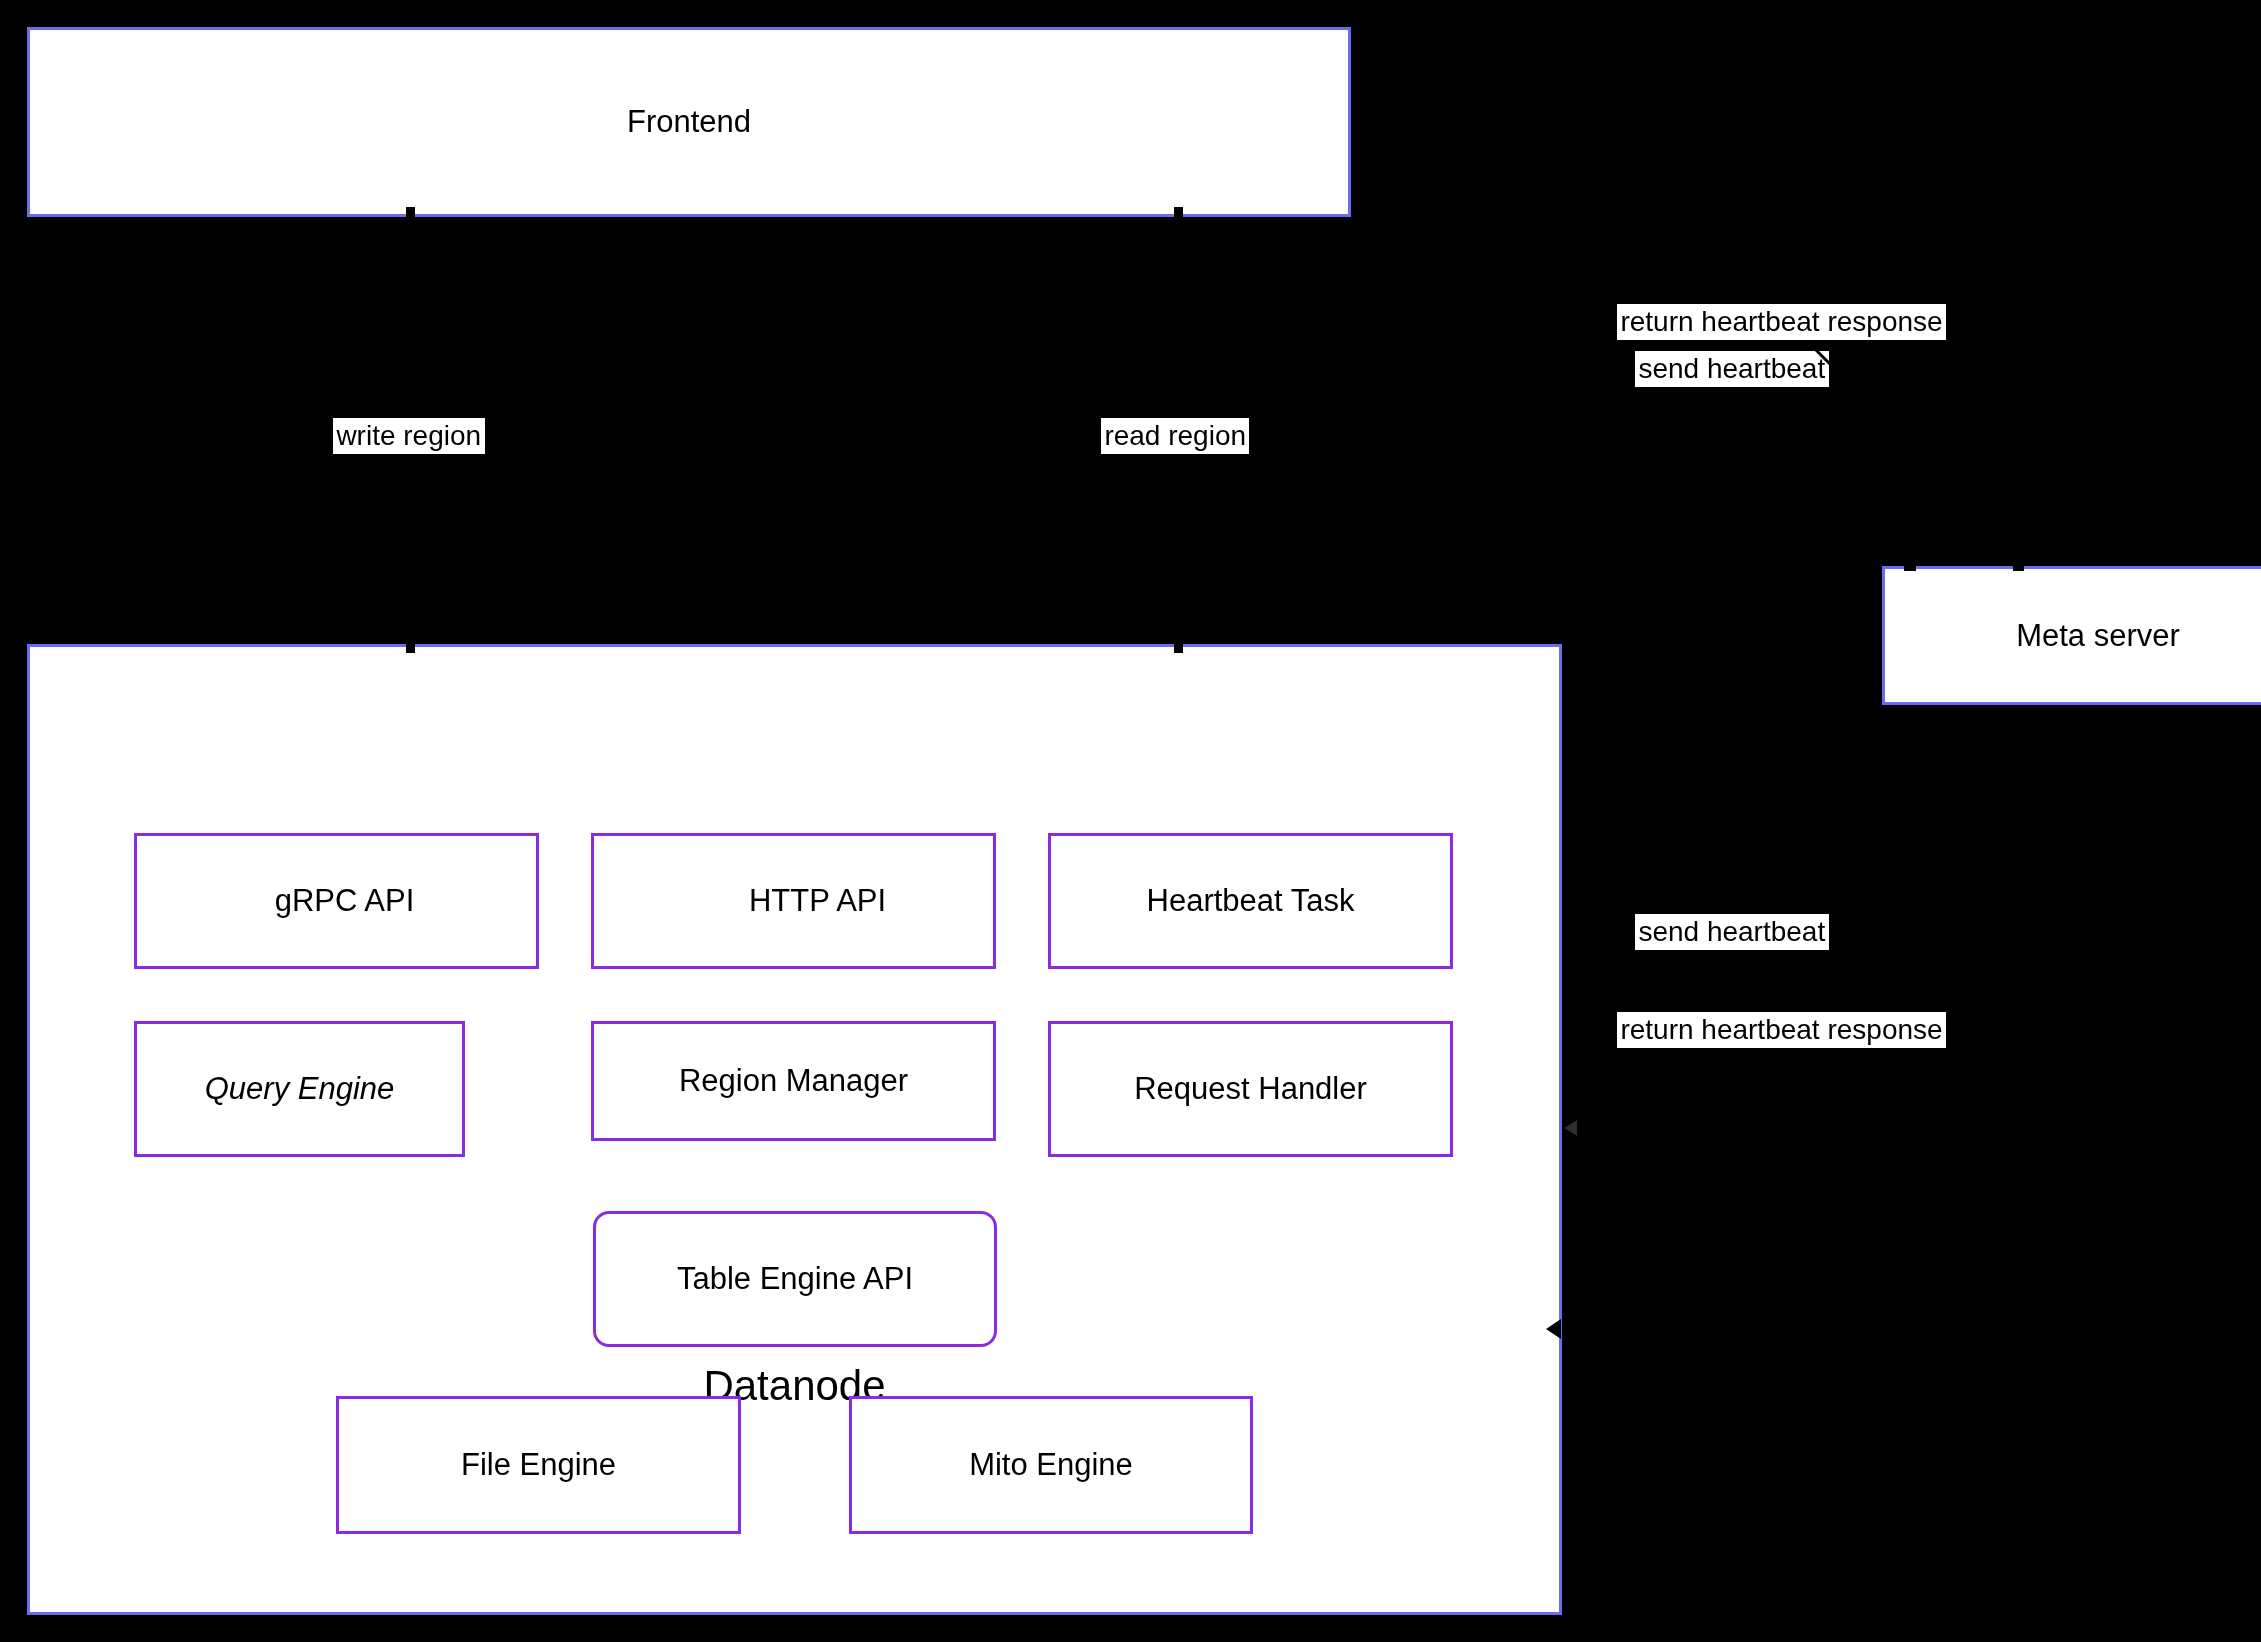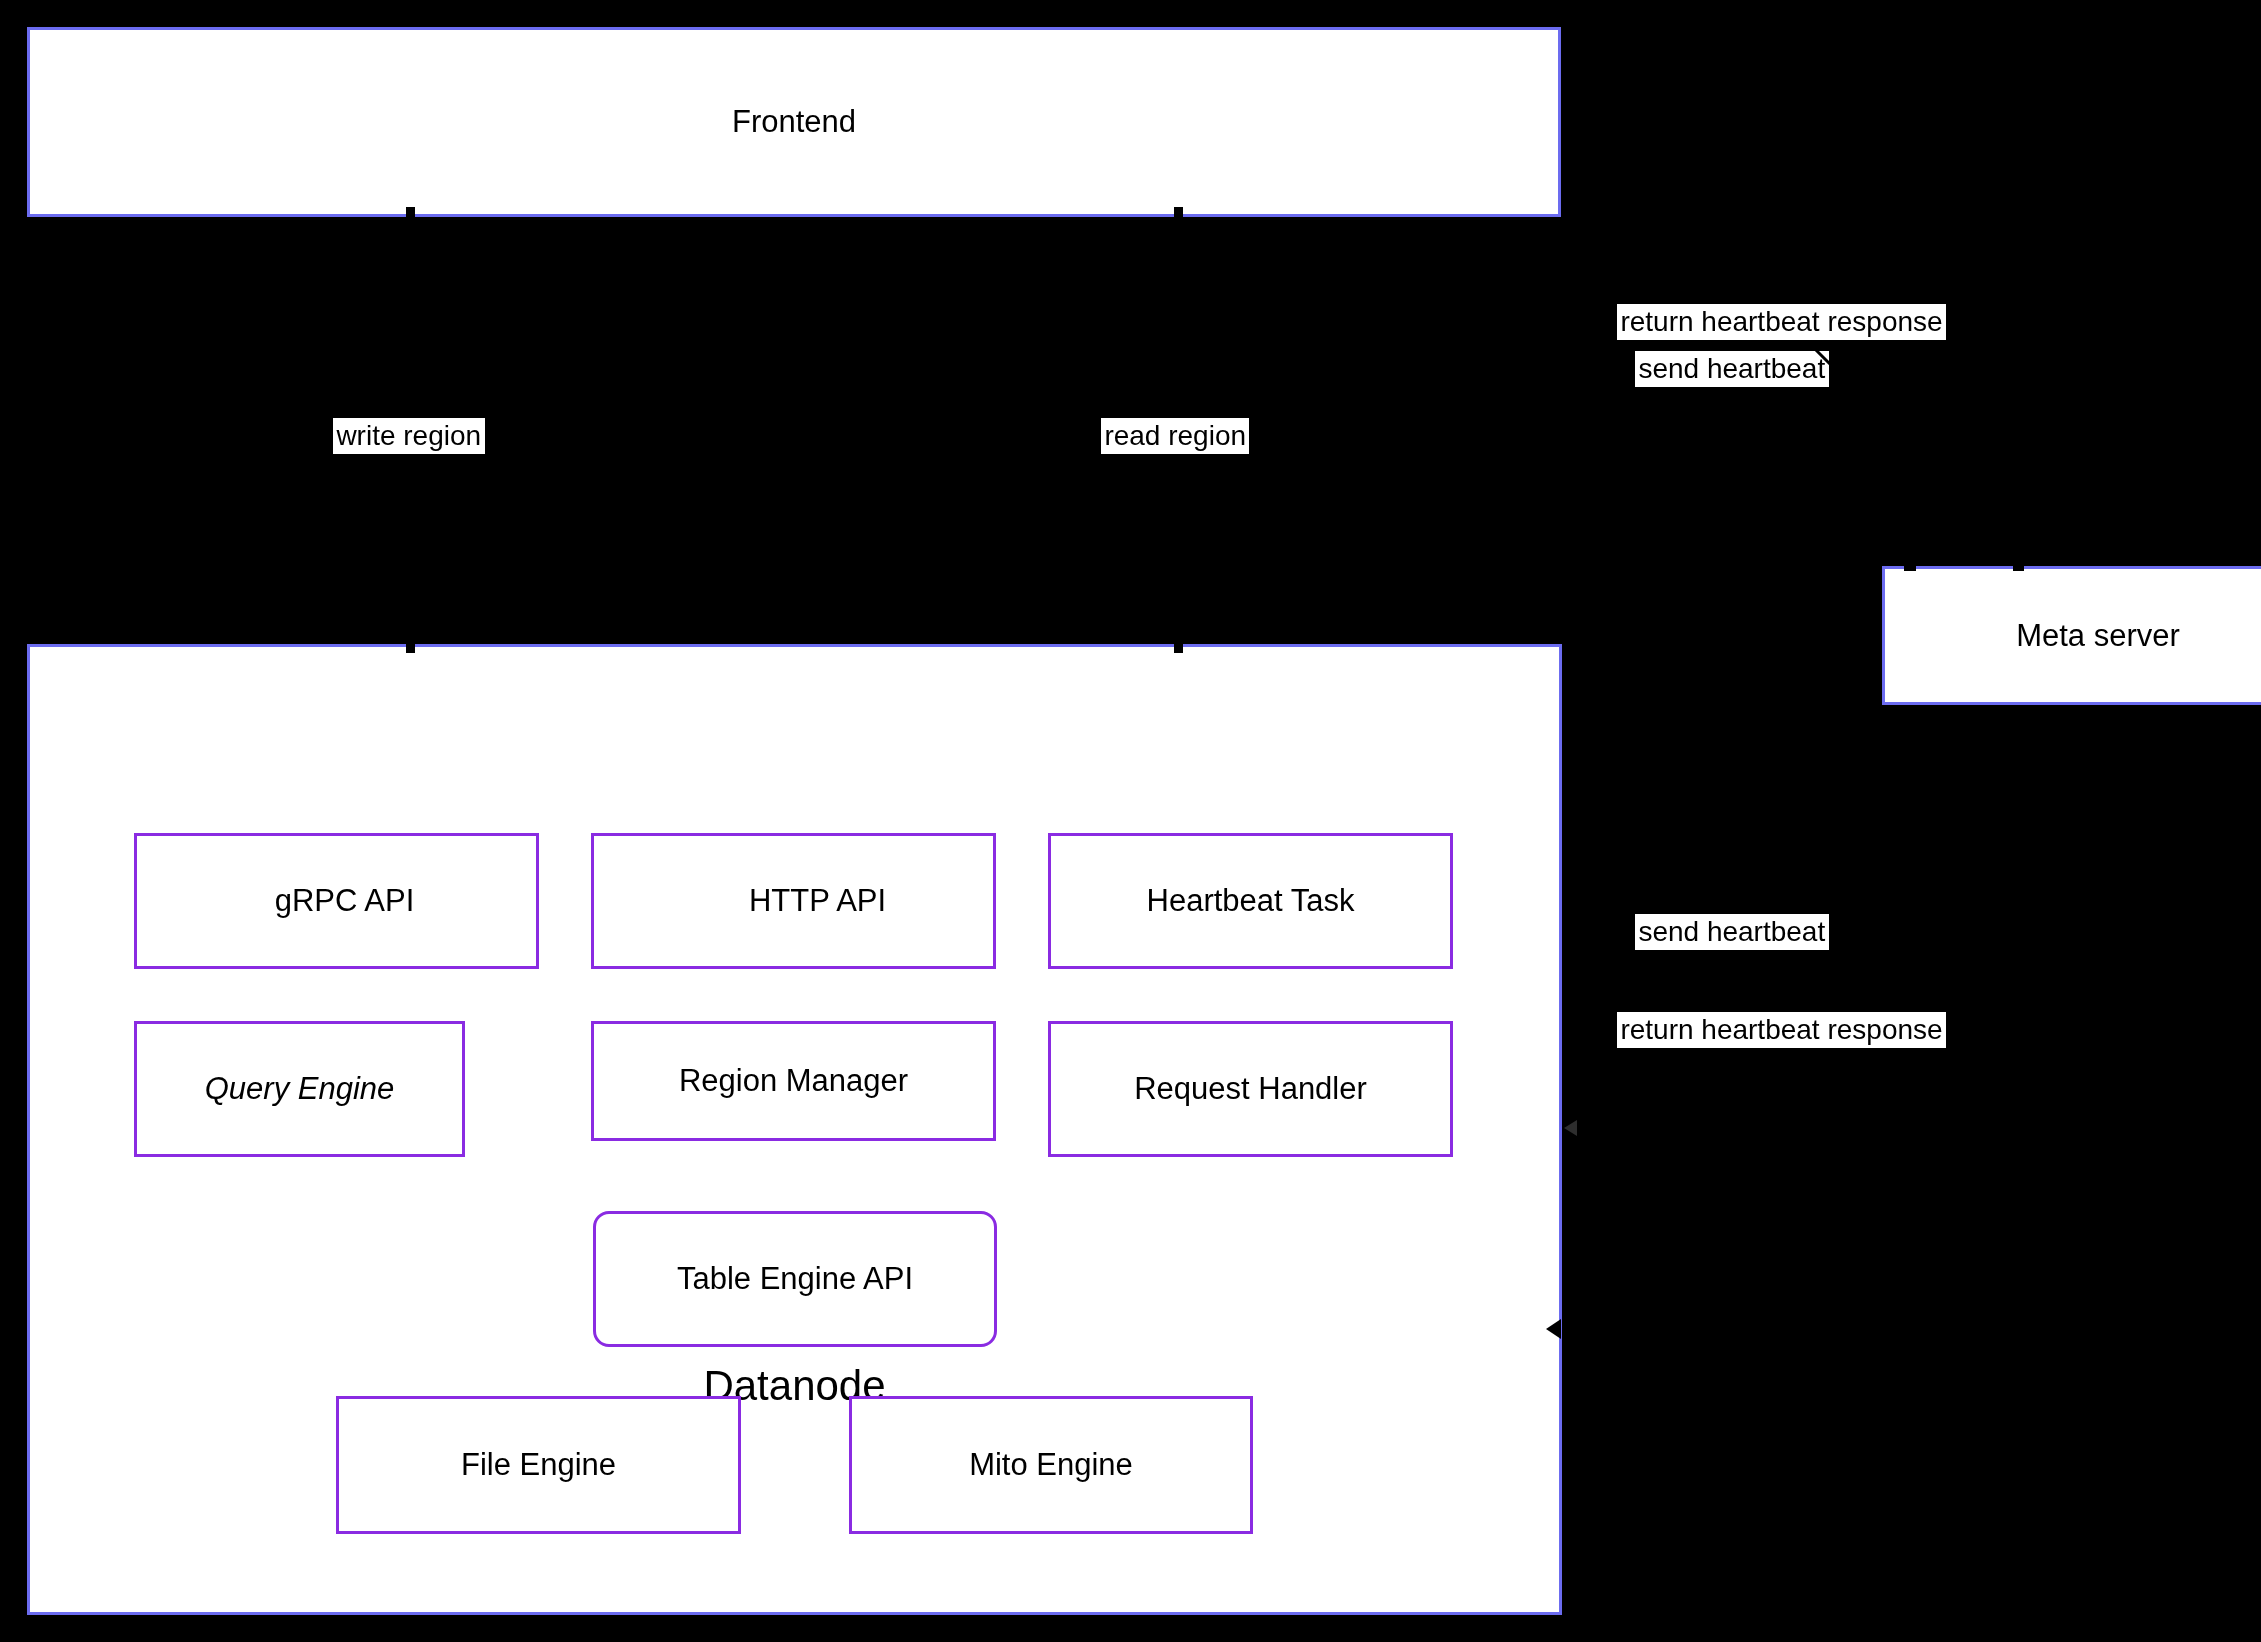--- a/index.html
+++ b/index.html
@@ -96,21 +96,21 @@
     height: 2.7px;
     transform-origin: 0 0;
     transform: rotate(45deg);
   }
 </style>
 </head>
 <body>
 
 <div id="stage">
 
-  <div class="container-box" style="left:27px; top:27px; width:1534px; height:190px;">
+  <div class="container-box" style="left:27px; top:27px; width:1324px; height:190px;">
     <div class="box-title-centered">Frontend</div>
   </div>
 
   <div class="container-box" style="left:27px; top:644px; width:1535px; height:971px;">
     <div class="datanode-title">Datanode</div>
 
     <div class="component-box" style="left:104px; top:186px; width:405px; height:136px;padding-left:16px;">
       <span>gRPC API</span>
     </div>
     <div class="component-box" style="left:561px; top:186px; width:405px; height:136px;padding-left:48px;">

